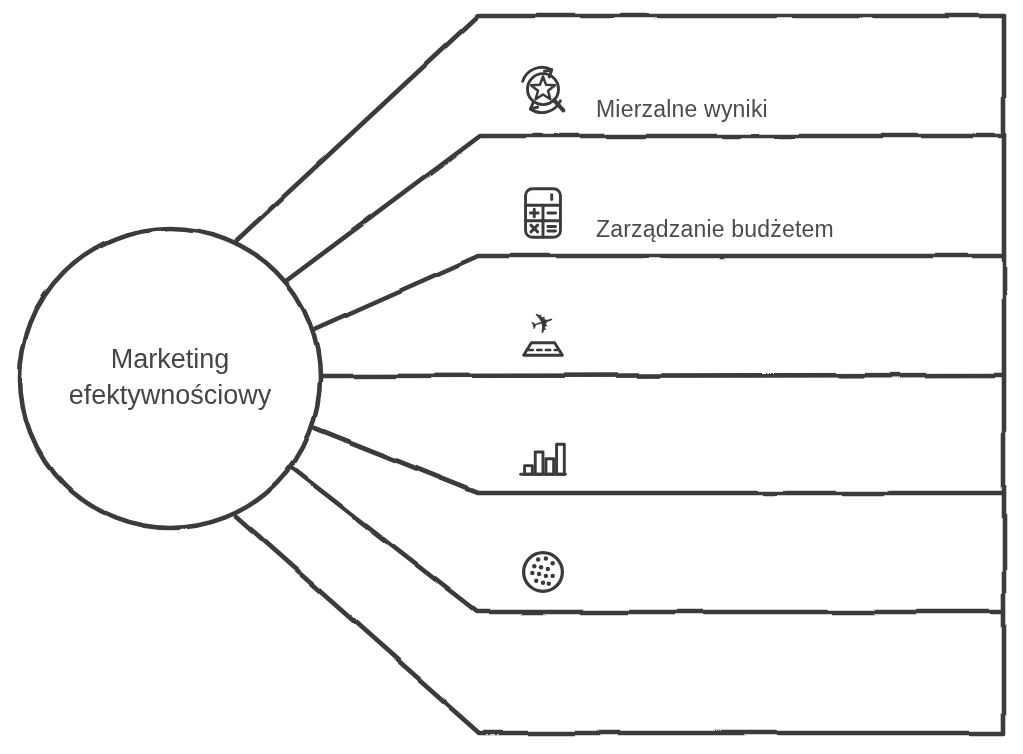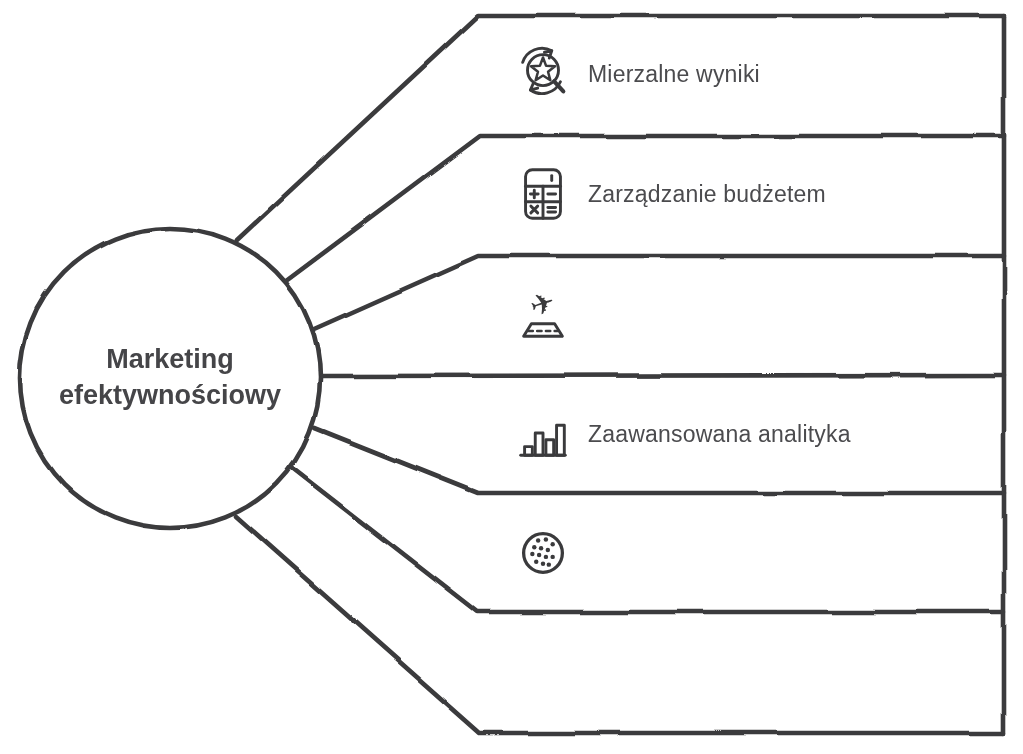--- a/index.html
+++ b/index.html
@@ -4,31 +4,31 @@
 <style>
   html,body { margin:0; padding:0; background:#ffffff; }
   .stage {
     position:relative; width:1023px; height:754px;
     background:#ffffff; overflow:hidden;
     font-family:"Liberation Sans", sans-serif;
   }
   .bg { position:absolute; left:0; top:0; width:1023px; height:754px; }
   .branch {
     position:absolute; left:512px; height:100px;
-    display:flex; align-items:center; gap:14px;
+    display:flex; align-items:flex-end; gap:22px;
   }
   .branch .icon { flex:0 0 auto; }
   .branch .lbl {
     font-size:23px; line-height:1.25; color:#4b4b4e;
     letter-spacing:0.2px; white-space:nowrap;
   }
   .branch.b6 .lbl { white-space:normal; max-width:238px; }
   .center-label {
     position:absolute; left:30px; top:341px; width:280px;
-    text-align:center; font-weight:bold; font-size:27px; line-height:36px;
+    text-align:center; font-weight:normal; font-size:27px; line-height:36px;
     color:#454548;
   }
 </style>
 </head>
 <body>
 
 <div class="stage">
 
   <svg class="bg" viewBox="0 0 1023 754">
     <defs>
@@ -97,21 +97,20 @@
   <div class="branch b4" style="top:384px">
     <svg class="icon" width="62" height="62" viewBox="0 0 64 64">
       <g fill="none" stroke="#3a3a3c" stroke-width="3" stroke-linecap="round" stroke-linejoin="round">
         <path d="M9 54 H55"></path>
         <rect x="13" y="45" width="8" height="9"></rect>
         <rect x="24" y="31" width="8" height="23"></rect>
         <rect x="35" y="38" width="8" height="16"></rect>
         <rect x="46" y="23" width="8" height="31"></rect>
       </g>
     </svg>
-    <span class="lbl">Zaawansowana analityka</span>
   </div>
 
   <div class="branch b5" style="top:503px">
     <svg class="icon" width="62" height="62" viewBox="0 0 64 64">
       <circle cx="32" cy="32" r="20" fill="none" stroke="#3a3a3c" stroke-width="3.4"></circle>
       <g fill="#3a3a3c">
         <circle cx="27" cy="19" r="2.3"></circle>
           <circle cx="35" cy="18" r="2.3"></circle>
         <circle cx="42" cy="23" r="2.3"></circle>
           <circle cx="23" cy="26" r="2.3"></circle>

